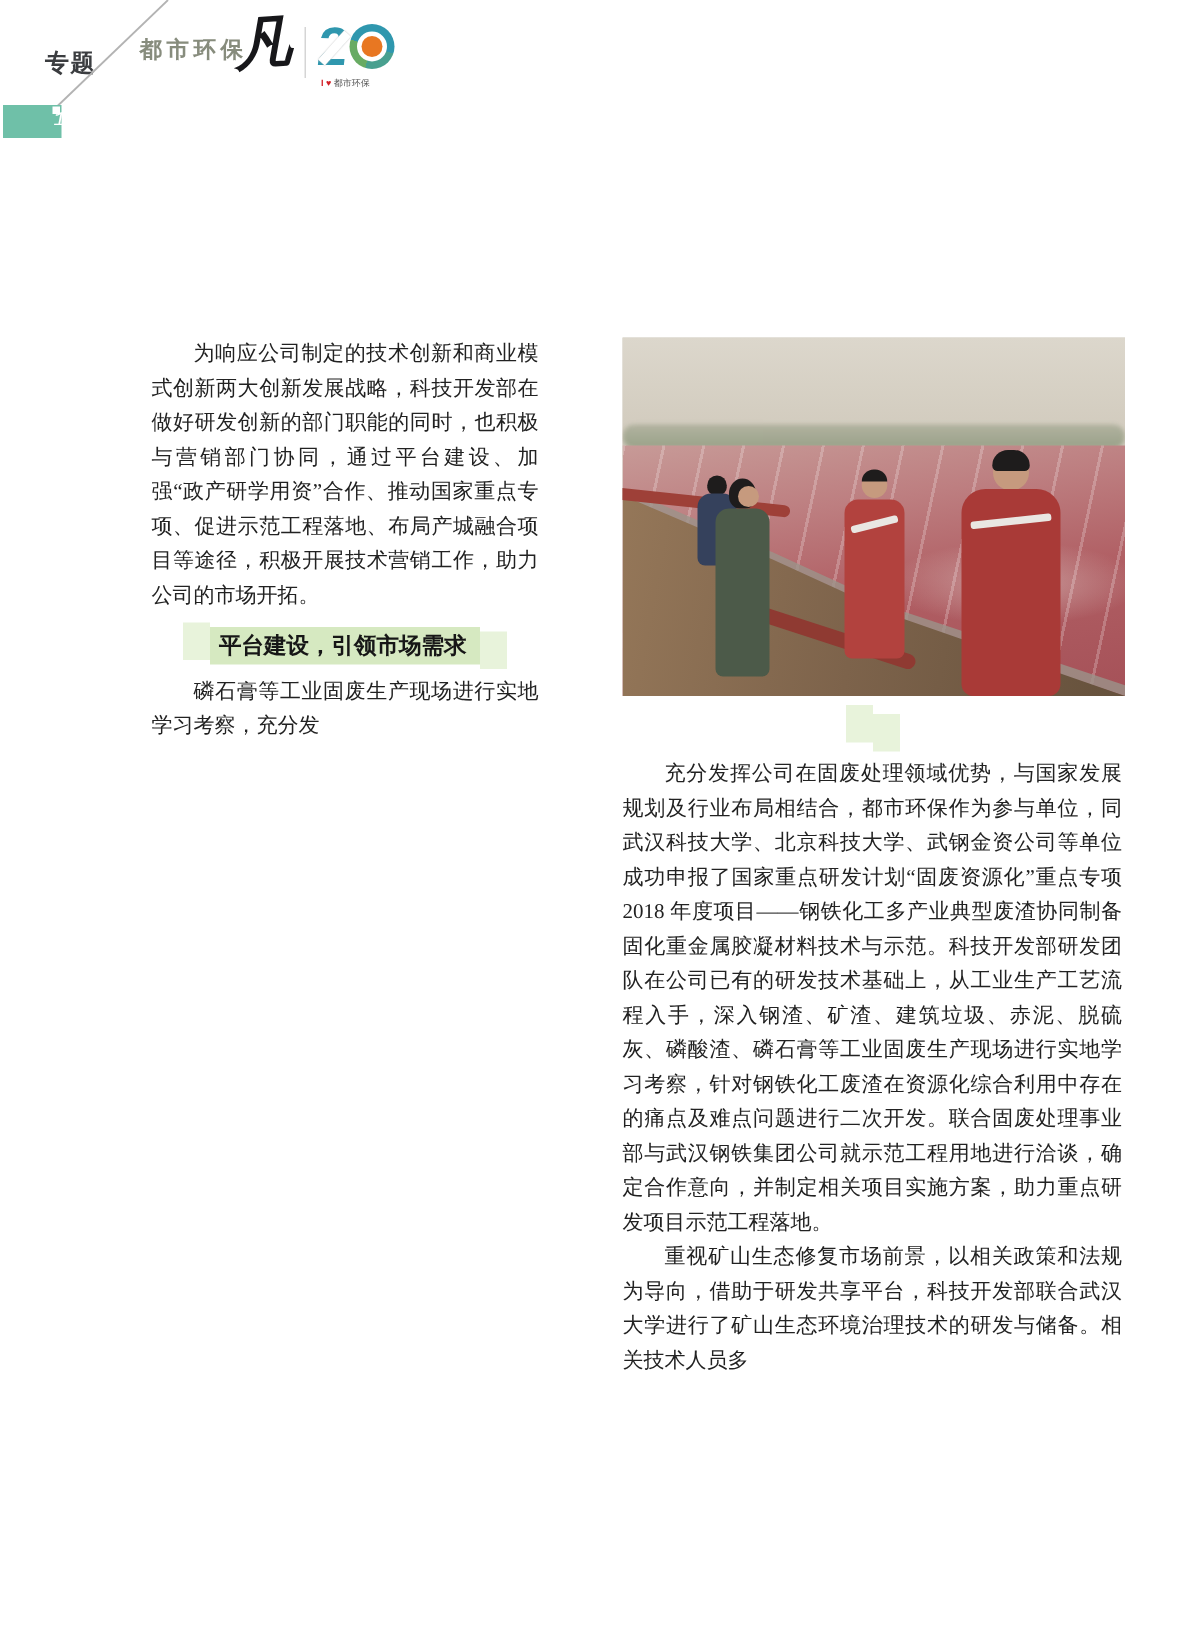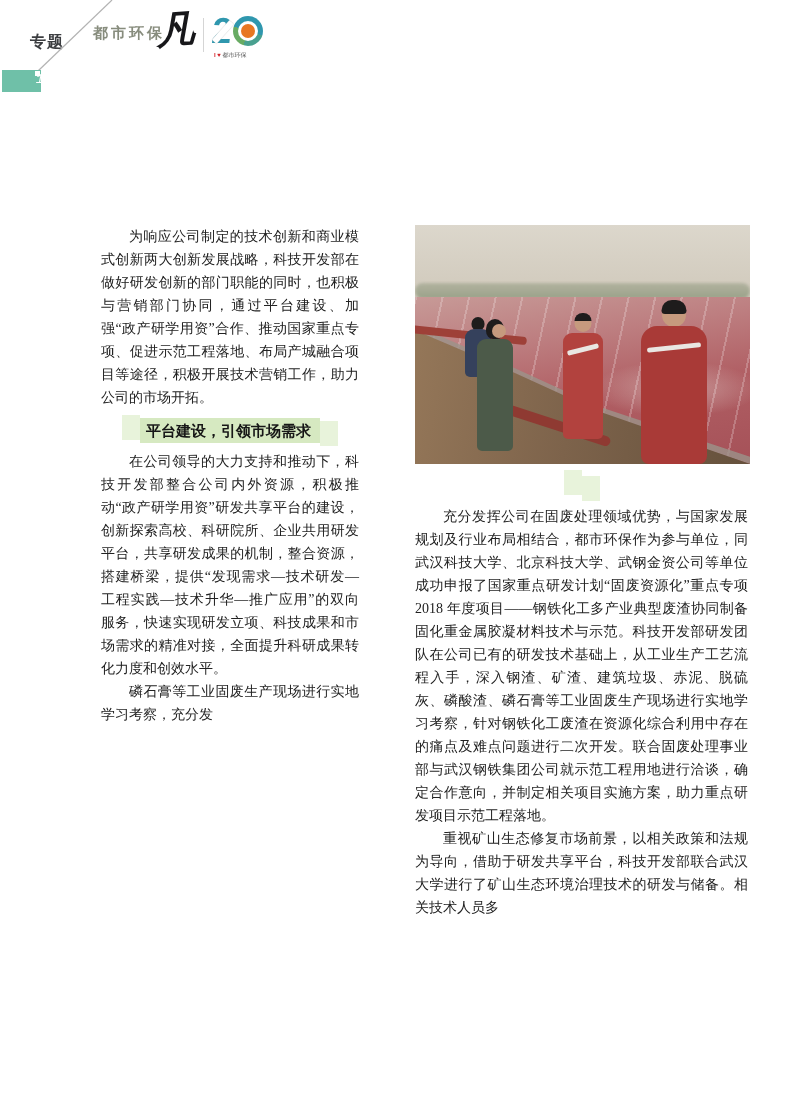--- a/index.html
+++ b/index.html
@@ -137,21 +137,20 @@
 
     <div class="col">
       <p>为响应公司制定的技术创新和商业模式创新两大创新发展战略，科技开发部在做好研发创新的部门职能的同时，也积极与营销部门协同，通过平台建设、加强“政产研学用资”合作、推动国家重点专项、促进示范工程落地、布局产城融合项目等途径，积极开展技术营销工作，助力公司的市场开拓。</p>
 
       <div class="section-header">
         <div class="sh-notch left"></div>
         <div class="sh-main">平台建设，引领市场需求</div>
         <div class="sh-notch right"></div>
       </div>
 
-      <p>在公司领导的大力支持和推动下，科技开发部整合公司内外资源，积极推动“政产研学用资”研发共享平台的建设，创新探索高校、科研院所、企业共用研发平台，共享研发成果的机制，整合资源，搭建桥梁，提供“发现需求—技术研发—工程实践—技术升华—推广应用”的双向服务，快速实现研发立项、科技成果和市场需求的精准对接，全面提升科研成果转化力度和创效水平。</p>
       <p>磷石膏等工业固废生产现场进行实地学习考察，充分发</p>
     </div>
 
     <div class="col">
 
       <div class="photo">
         <div class="ph-sky"></div>
         <div class="ph-trees"></div>
         <div class="ph-water"></div>
         <div class="ph-streaks"></div>

